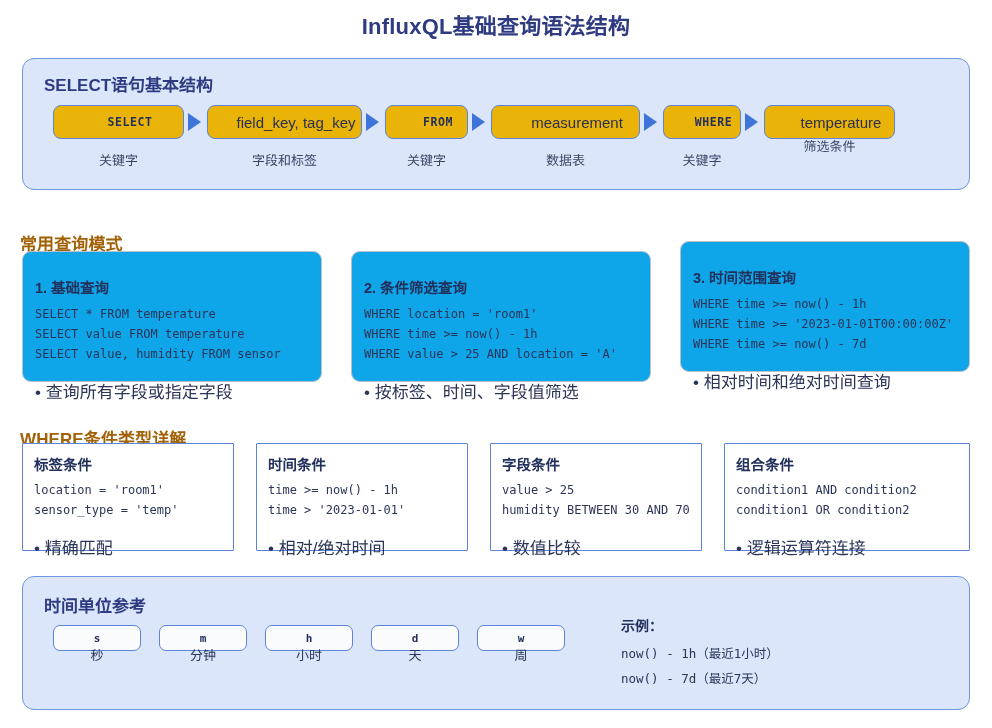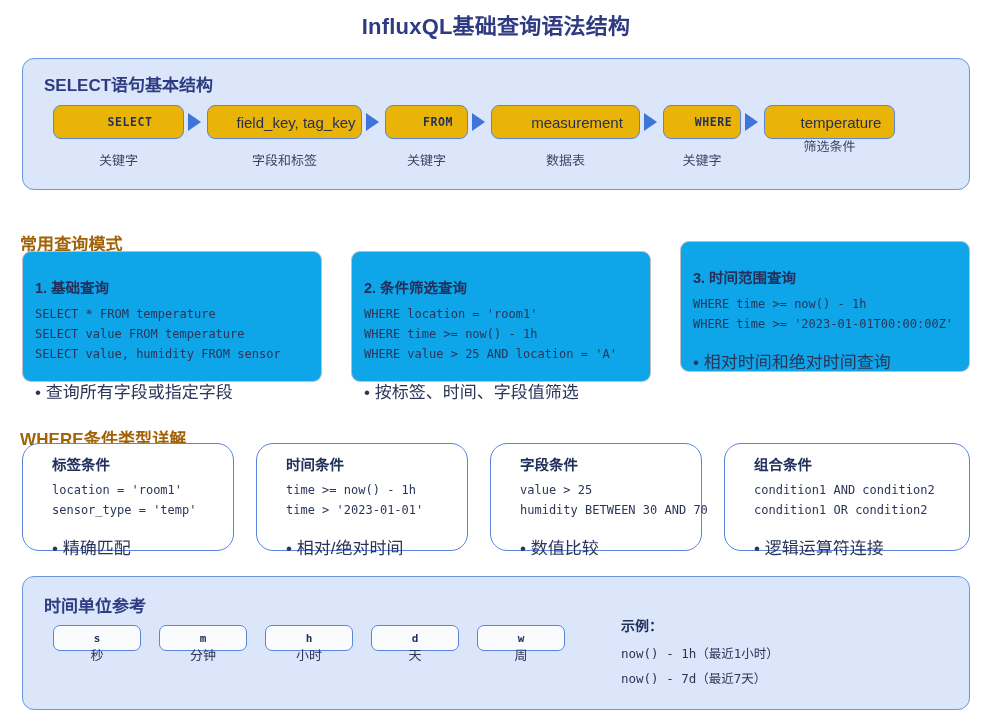--- a/index.html
+++ b/index.html
@@ -125,22 +125,22 @@
     line-height: 19px;
     margin-top: 19px;
   }
 
   
   .blue-card {
     position: absolute;
     box-sizing: border-box;
     background: #ffffff;
     border: 1.5px solid #5b84da;
-    border-radius: 17px;
-    padding: 9px 11px 8px 29px;
+    border-radius: 1px;
+    padding: 9px 11px 8px 11px;
   }
   .blue-card .card-title {
     font-size: 14.5px;
     font-weight: bold;
     color: #22305c;
     margin-bottom: 6px;
   }
 
   
   .unit-chip {
@@ -228,20 +228,21 @@
     <div class="code-line">WHERE location = 'room1'</div>
     <div class="code-line">WHERE time &gt;= now() - 1h</div>
     <div class="code-line">WHERE value &gt; 25 AND location = 'A'</div>
     <div class="bullet-line">• 按标签、时间、字段值筛选</div>
   </div>
 
   <div class="grey-card" style="left:680px; top:241px; width:290px; height:131px;">
     <div class="card-title">3. 时间范围查询</div>
     <div class="code-line">WHERE time &gt;= now() - 1h</div>
     <div class="code-line">WHERE time &gt;= '2023-01-01T00:00:00Z'</div>
+    <div class="code-line">WHERE time &gt;= now() - 7d</div>
     <div class="bullet-line">• 相对时间和绝对时间查询</div>
   </div>
 
   <div class="section-heading" style="left:20px; top:409px;">WHERE条件类型详解</div>
 
   <div class="blue-card" style="left:22px; top:443px; width:212px; height:108px;">
     <div class="card-title">标签条件</div>
     <div class="code-line">location = 'room1'</div>
     <div class="code-line">sensor_type = 'temp'</div>
     <div class="bullet-line">• 精确匹配</div>

